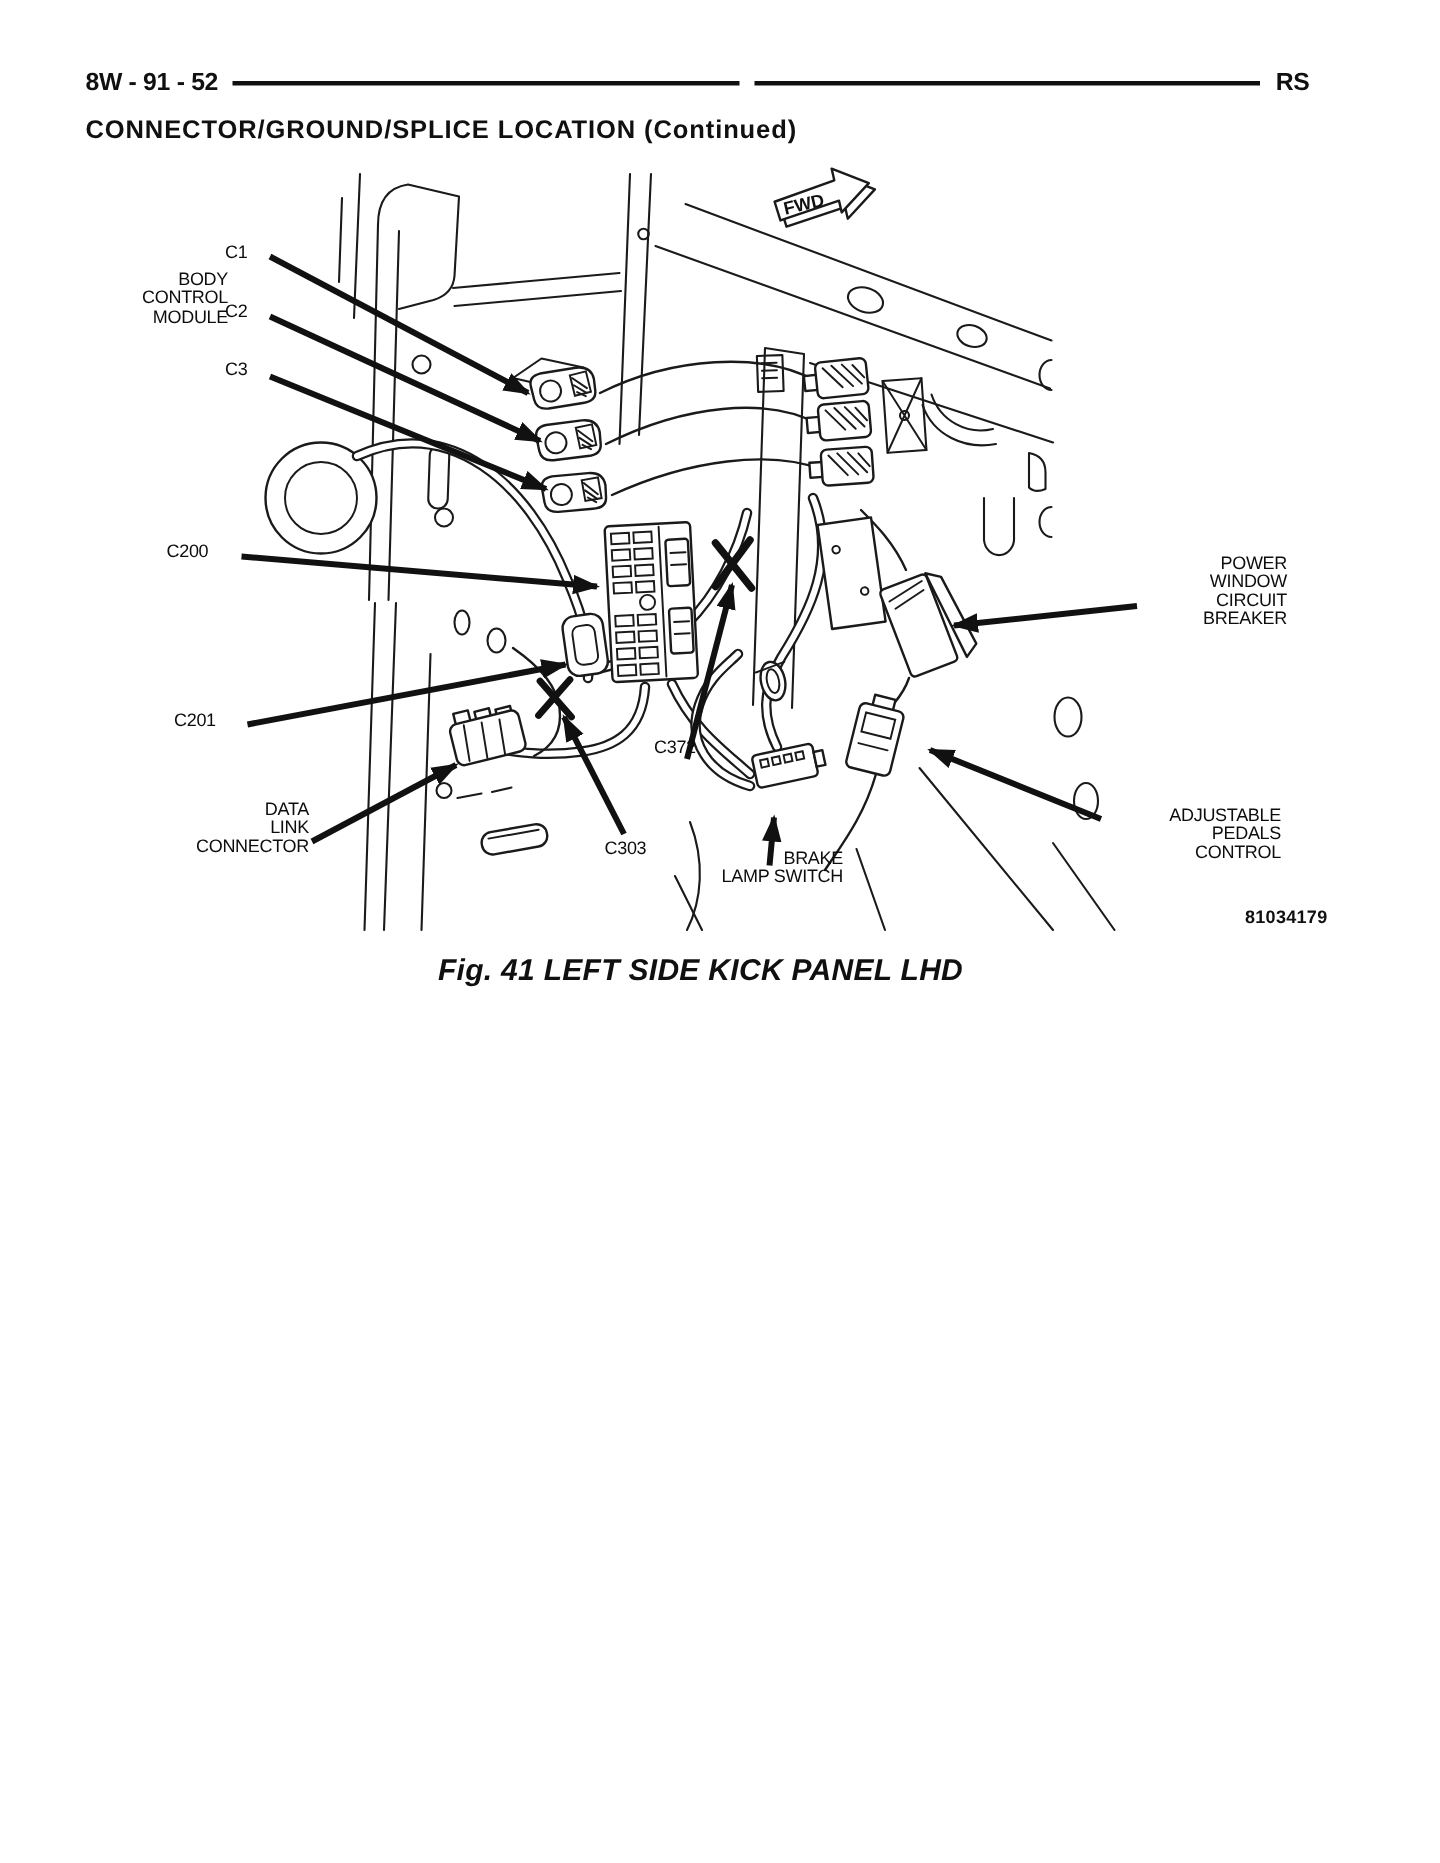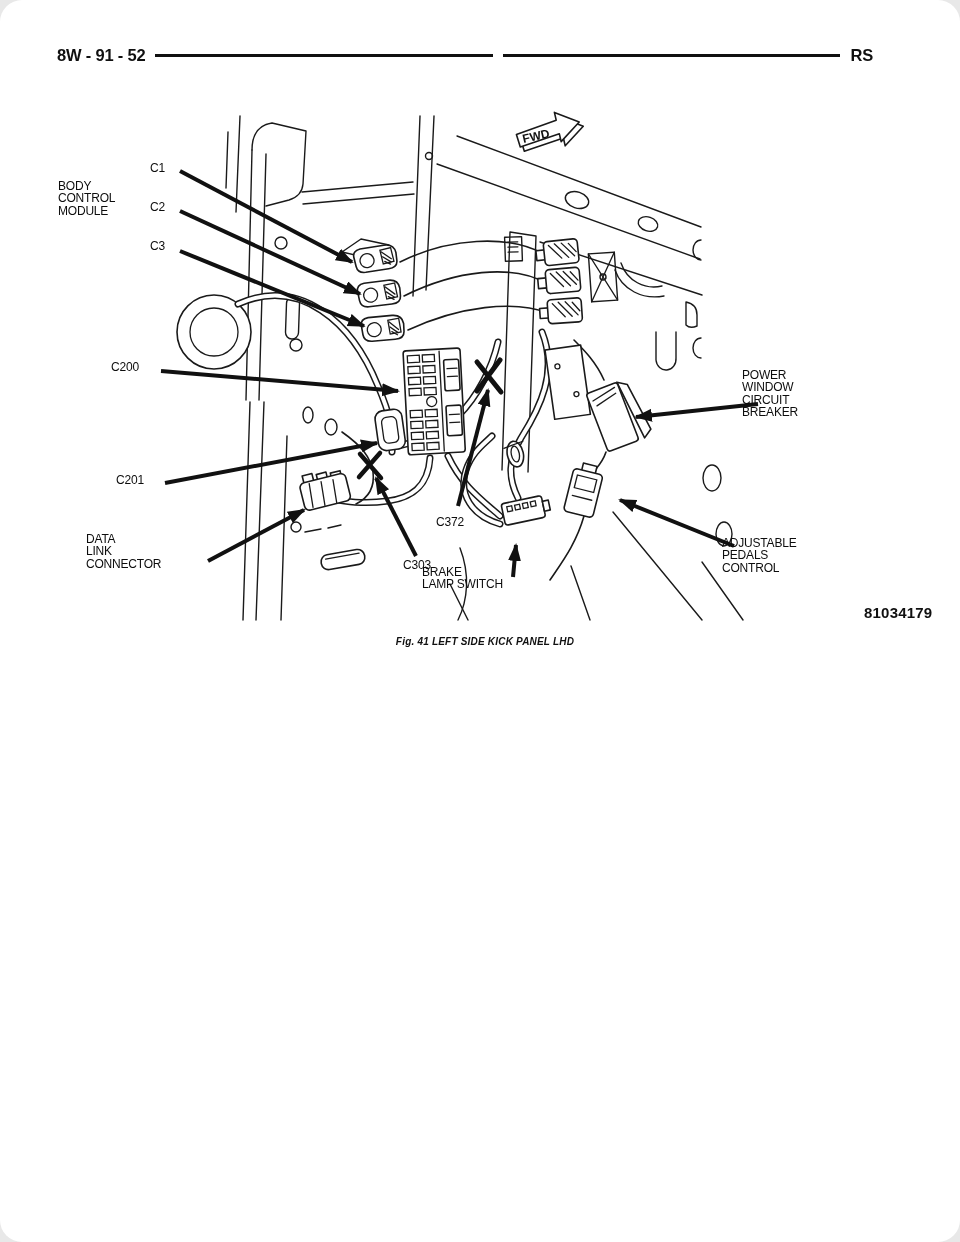--- a/index.html
+++ b/index.html
@@ -1,29 +1,29 @@
 <!DOCTYPE html>
 <html><head>
 <meta charset="utf-8">
 <style>
   html,body{margin:0;padding:0;background:#e8e8e8;}
   .page{position:relative;width:960px;height:1242px;background:#ffffff;overflow:hidden;
-        font-family:"Liberation Sans",sans-serif;color:#101010;border-radius:22px;}
+        font-family:"Liberation Sans",sans-serif;color:#101010;}
   
   .hdr{position:absolute;left:57px;right:87px;top:46px;display:flex;align-items:center;gap:10px;
        font-weight:bold;font-size:16.5px;letter-spacing:-0.2px;white-space:nowrap;}
   .hdr .rule{flex:1;height:3px;background:#101010;}
   .subtitle{position:absolute;left:57px;top:77px;font-weight:bold;font-size:17px;letter-spacing:0.6px;}
   
   .lbl{position:absolute;font-weight:normal;font-size:12px;line-height:1.04;
        white-space:pre-line;color:#0d0d0d;letter-spacing:-0.2px;}
-  .lbl.c{text-align:left;}
-  .fignum{position:absolute;left:864px;top:604px;font-weight:bold;font-size:15px;letter-spacing:0.2px;}
+  .lbl.c{text-align:right;}
+  .fignum{position:absolute;left:830px;top:604px;font-weight:bold;font-size:12px;letter-spacing:0.2px;}
   .caption{position:absolute;left:0;top:636px;width:934px;text-align:center;
-           font-weight:bold;font-style:italic;font-size:10px;letter-spacing:0.2px;padding-left:18px;}
+           font-weight:bold;font-style:italic;font-size:20px;letter-spacing:0.2px;}
   .watermark{position:absolute;right:14px;top:1204px;font-size:26px;color:#9a9a9c;letter-spacing:0.5px;}
   svg{position:absolute;left:0;top:0;}
   figure{margin:0;}
   
   .ln{stroke:#1a1a1a;stroke-width:1.4;fill:none;stroke-linecap:round;stroke-linejoin:round;}
   .lnw{stroke:#1a1a1a;stroke-width:1.6;fill:none;stroke-linecap:round;}
   .tube{stroke:#1a1a1a;stroke-width:7;fill:none;stroke-linecap:round;}
   .tubefill{stroke:#ffffff;stroke-width:4;fill:none;stroke-linecap:round;}
   .cmp{stroke:#1a1a1a;stroke-width:1.6;fill:#ffffff;stroke-linejoin:round;}
   .cmpl{stroke:#1a1a1a;stroke-width:1.3;fill:none;stroke-linecap:round;}
@@ -35,20 +35,21 @@
 
 <div class="page">
 
   <header class="hdr">
     <span>8W - 91 - 52</span>
     <span class="rule"></span>
     <span class="rule"></span>
     <span>RS</span>
   </header>
 
+  <div class="subtitle">CONNECTOR/GROUND/SPLICE LOCATION (Continued)</div>
 
   <figure>
     <svg width="960" height="680" viewBox="0 0 960 680">
       <defs>
         <marker id="ah" markerUnits="userSpaceOnUse" markerWidth="20" markerHeight="14" refX="16" refY="6.5" orient="auto">
           <path d="M0,0 L18,6.5 L0,13 Z" fill="#111111"></path>
         </marker>
       </defs>
 
       <g>
@@ -246,21 +247,21 @@
     <div class="lbl c" style="left:58px;top:180px;width:94px">BODY
 CONTROL
 MODULE</div>
     <div class="lbl" style="left:150px;top:201px">C2</div>
     <div class="lbl" style="left:150px;top:240px">C3</div>
     <div class="lbl" style="left:111px;top:361px">C200</div>
     <div class="lbl" style="left:116px;top:474px">C201</div>
     <div class="lbl c" style="left:86px;top:533px;width:120px">DATA
 LINK
 CONNECTOR</div>
-    <div class="lbl" style="left:436px;top:516px">C372</div>
+    <div class="lbl" style="left:436px;top:492px">C372</div>
     <div class="lbl" style="left:403px;top:559px">C303</div>
     <div class="lbl c" style="left:422px;top:566px;width:140px">BRAKE
 LAMP SWITCH</div>
     <div class="lbl c" style="left:742px;top:369px;width:116px">POWER
 WINDOW
 CIRCUIT
 BREAKER</div>
     <div class="lbl c" style="left:722px;top:537px;width:132px">ADJUSTABLE
 PEDALS
 CONTROL</div>

